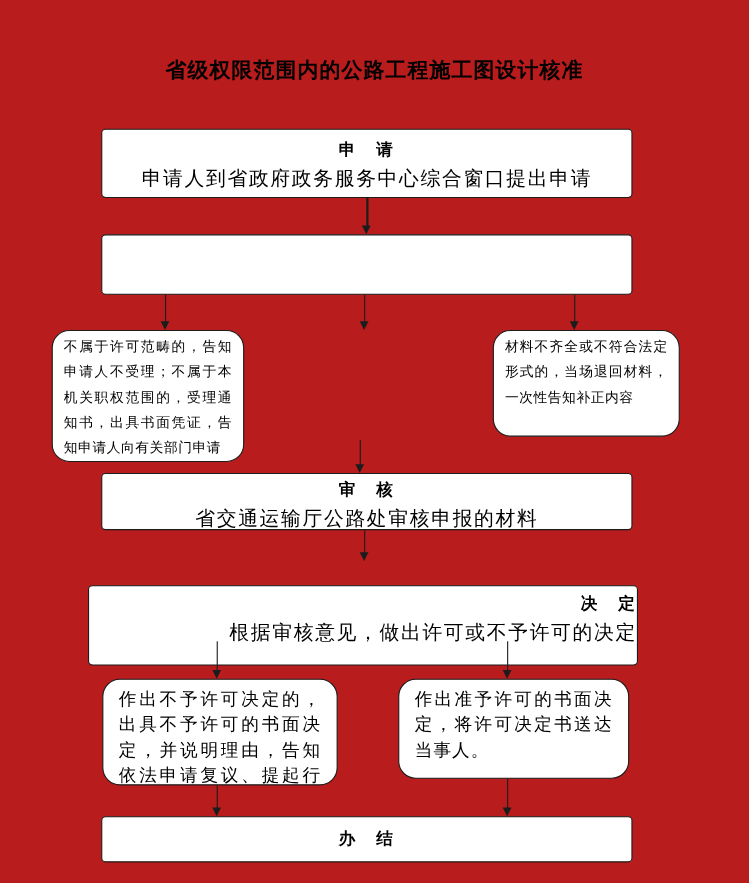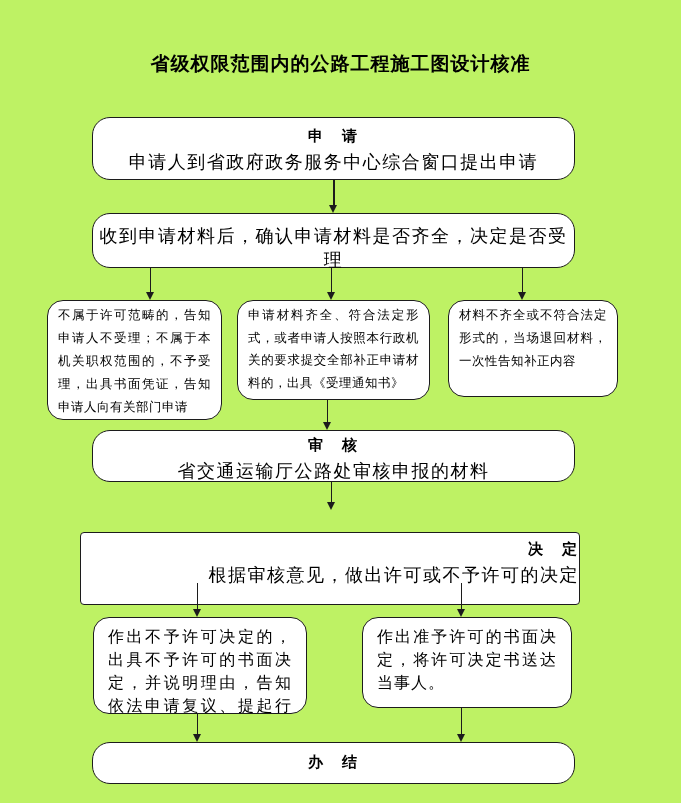--- a/index.html
+++ b/index.html
@@ -1,28 +1,28 @@
 <!DOCTYPE html>
 <html><head>
 <meta charset="utf-8">
 <style>
   html,body { margin:0; padding:0; background:#fff; }
   .canvas {
-    position:relative; width:681px; height:803px; background:#bef264;
+    position:relative; width:681px; height:803px; background:#b91c1c;
     font-family:"Liberation Serif", serif; color:#000;
   }
   .title {
     position:absolute; left:0; top:51px; width:100%; margin:0;
     text-align:center; font-size:19px; font-weight:bold; letter-spacing:1px;
   }
   .node {
     position:absolute; box-sizing:border-box; background:#fff;
     border:1.5px solid #1c1c1c;
   }
-  .big { left:92px; width:483px; border-radius:18px; text-align:center; }
+  .big { left:92px; width:483px; border-radius:4px; text-align:center; }
   .heading { font-size:15px; font-weight:bold; letter-spacing:2px; }
   .bodyline { font-size:18px; letter-spacing:1.5px; margin-top:4px; }
 
   .apply  { top:117px; height:63px; padding-top:9px; }
   .accept { top:213px; height:55px; padding-top:6px; }
   .review { top:430px; height:52px; padding-top:5px; }
   .decide { left:80px; top:532px; width:500px; height:73px; border-radius:4px; text-align:right; padding-top:7px; }
   .finish { top:742px; height:42px; padding-top:10px; }
 
   .branch {
@@ -69,37 +69,33 @@
 
   <div class="node big apply">
     <div class="heading">申　请</div>
     <div class="bodyline">申请人到省政府政务服务中心综合窗口提出申请</div>
   </div>
 
   <div class="vline l1"></div>
   <div class="ahead a1"></div>
 
   <div class="node big accept">
-    <div class="bodyline">收到申请材料后，确认申请材料是否齐全，决定是否受理</div>
   </div>
 
   <div class="vline l2"></div>
   <div class="ahead a2"></div>
   <div class="vline l3"></div>
   <div class="ahead a3"></div>
   <div class="vline l4"></div>
   <div class="ahead a4"></div>
 
   <div class="node branch branch-left">
-    <span>不属于许可范畴的，告知申请人不受理；不属于本机关职权范围的，不予受理，出具书面凭证，告知申请人向有关部门申请</span>
+    <span>不属于许可范畴的，告知申请人不受理；不属于本机关职权范围的，受理通知书，出具书面凭证，告知申请人向有关部门申请</span>
   </div>
 
-  <div class="node branch branch-mid">
-    <span>申请材料齐全、符合法定形式，或者申请人按照本行政机关的要求提交全部补正申请材料的，出具《受理通知书》</span>
-  </div>
 
   <div class="node branch branch-right">
     <span>材料不齐全或不符合法定形式的，当场退回材料，一次性告知补正内容</span>
   </div>
 
   <div class="vline l5"></div>
   <div class="ahead a5"></div>
 
   <div class="node big review">
     <div class="heading">审　核</div>

